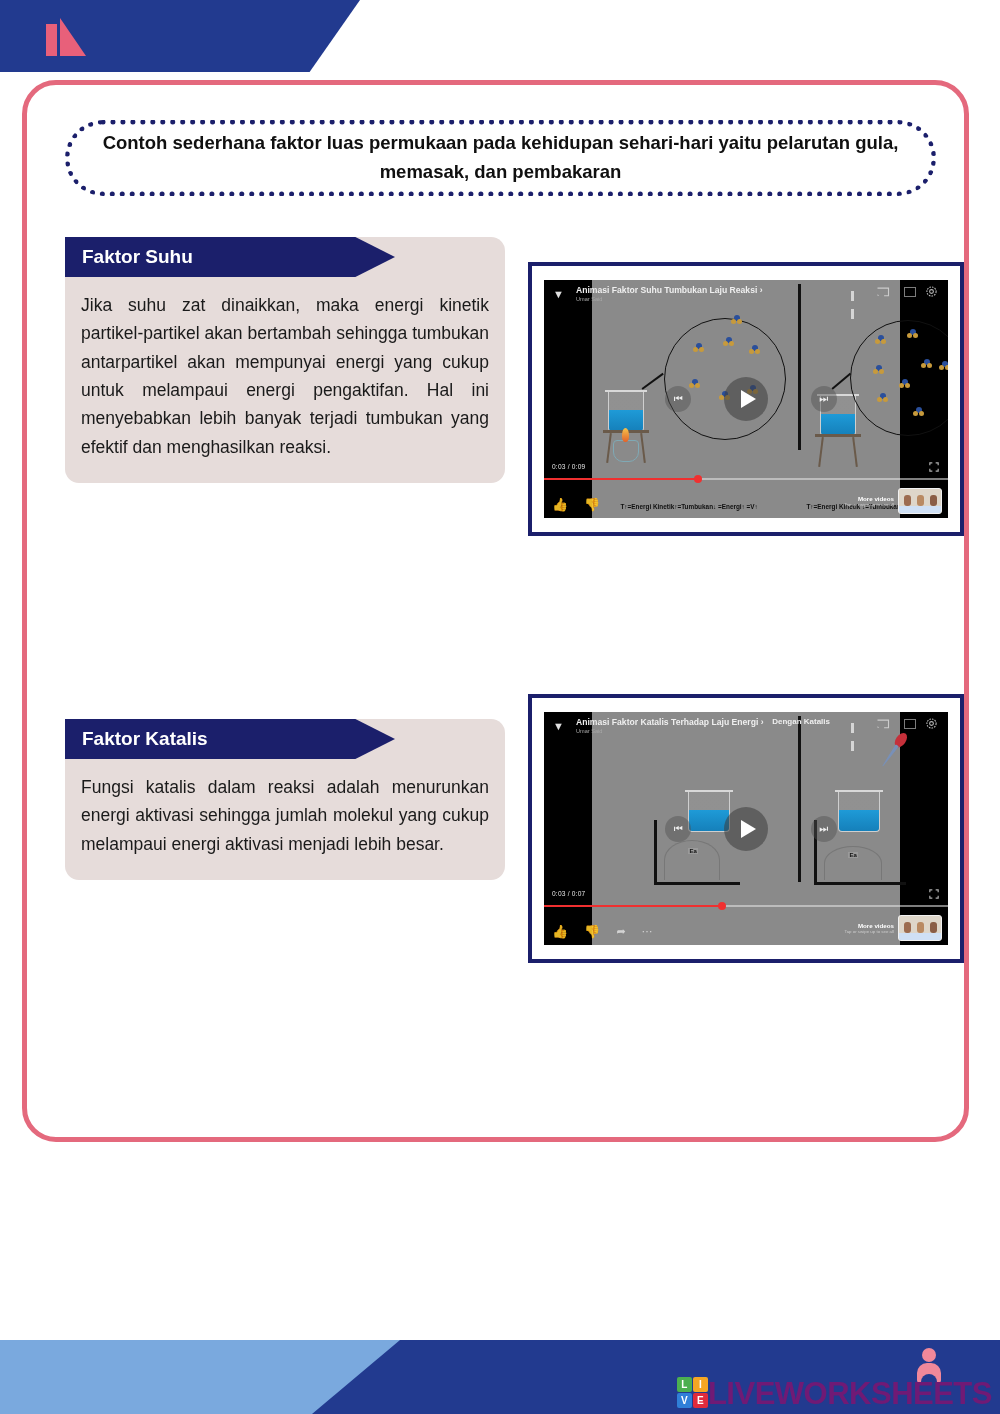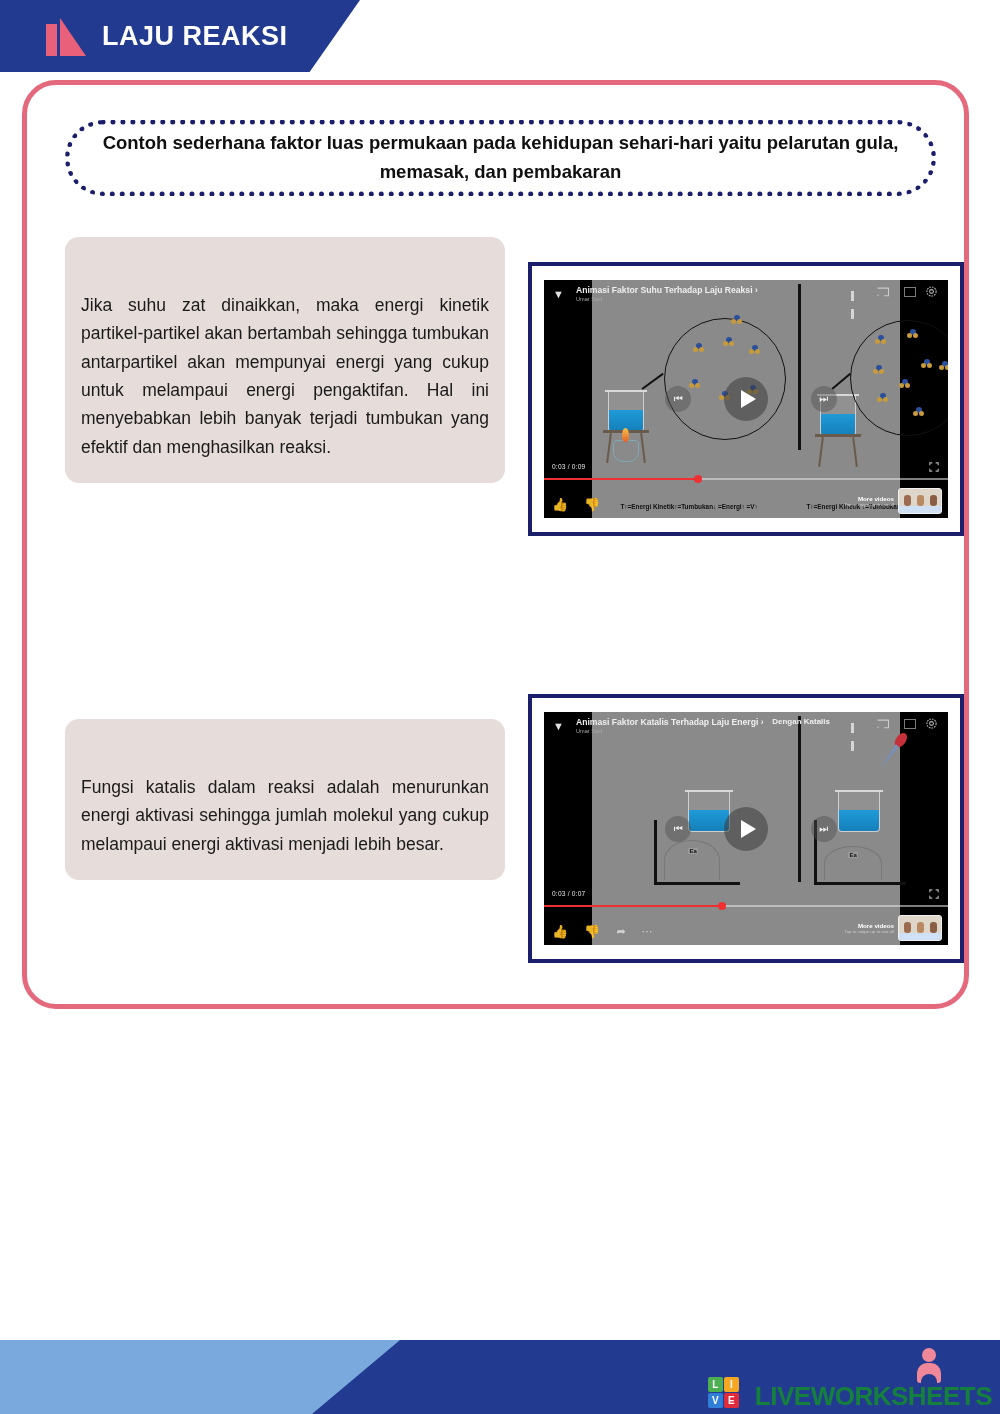--- a/index.html
+++ b/index.html
@@ -31,21 +31,21 @@
     border-left: 26px solid #e8607a;
     border-top: 38px solid transparent;
   }
   .header-title {
     margin-left: 16px; color: #ffffff; font-size: 27px; font-weight: bold;
     letter-spacing: 0.5px; font-family: "Liberation Sans", sans-serif;
   }
 
   
   .card {
-    position: absolute; left: 22px; top: 80px; width: 947px; height: 929px;
+    position: absolute; left: 22px; top: 80px; width: 947px; height: 1062px;
     border: 5px solid #e4697d; border-radius: 34px; background: #ffffff;
   }
 
   
   .dotted-box {
     position: absolute;
     border: 5px dotted #1b1f6b;
     border-radius: 40px;
     background: #ffffff;
     display: flex; align-items: center; justify-content: center;
@@ -221,51 +221,53 @@
     gap: 1px; margin-bottom: 6px;
   }
   .lw-grid div {
     display: flex; align-items: center; justify-content: center;
     color: #fff; font-size: 10px; font-weight: bold; border-radius: 2px;
     font-family: "Liberation Sans", sans-serif;
   }
   .lw-l { background: #4caf50; } .lw-i { background: #f5a623; }
   .lw-v { background: #2f7fd8; } .lw-e { background: #e02b3c; }
   .lw-word {
-    color: #15803d; font-size: 26px; font-weight: bold; letter-spacing: -0.5px;
-    margin-left: 16px; margin-bottom: 2px; font-family: "Liberation Sans", sans-serif;
+    color: #701a75; font-size: 31px; font-weight: bold; letter-spacing: -0.5px;
+    margin-left: 0; margin-bottom: 2px; font-family: "Liberation Sans", sans-serif;
   }
   .lw-person { position: absolute; right: 58px; bottom: 26px; width: 26px; height: 40px; }
   .lw-person .head { position: absolute; left: 6px; top: 0; width: 14px; height: 14px; border-radius: 50%; background: #f1889a; }
   .lw-person .body { position: absolute; left: 1px; top: 15px; width: 24px; height: 20px; border-radius: 10px 10px 3px 3px; background: #f1889a; }
   .lw-person .cut { position: absolute; left: 5px; top: 26px; width: 16px; height: 10px; background: #223a8f; border-radius: 8px 8px 0 0; }
 </style>
 </head>
 <body>
 
 <div class="page">
 
   <div class="header-band">
     <div class="header-logo">
       <div class="bar-a"></div>
         <div class="bar-b"></div>
     </div>
-    <div class="header-title">LAJU REAKSI</div>
   </div>
 
   <div class="card">
 
     <div class="dotted-box" id="callout-1">
       <p>Contoh sederhana faktor luas permukaan pada kehidupan sehari-hari yaitu pelarutan gula, memasak, dan pembakaran</p>
     </div>
 
     <div class="factor-panel" id="panel-suhu">
       <div class="factor-body">
         <p>Jika suhu zat dinaikkan, maka energi kinetik partikel-partikel akan bertambah sehingga tumbukan antarpartikel akan mempunyai energi yang cukup untuk melampaui energi pengaktifan. Hal ini menyebabkan lebih banyak terjadi tumbukan yang efektif dan menghasilkan reaksi.</p>
       </div>
+      <div class="factor-banner">
+        <span>Faktor Suhu</span>
+      </div>
     </div>
 
     <div class="video-frame" id="video-1">
       <div class="player">
         <div class="player-stage">
 
           <div class="beaker" style="left:16px; top:108px;">
             <div class="rim"></div>
               <div class="glass"></div>
           </div>
@@ -363,21 +365,21 @@
               </div>
           </div>
           <div class="arrow-line" style="left:240px; top:108px; width:24px; transform:rotate(-40deg);"></div>
 
           <div class="eq-text" style="left:28px; bottom:8px;">T↑=Energi Kinetik↑=Tumbukan↓ =Energi↑ =V↑</div>
           <div class="eq-text" style="left:214px; bottom:8px;">T↑=Energi Kinetik ↓=Tumbukan↓ =Energi↓</div>
         </div>
 
         <div class="pl-top">
           <div class="pl-chevron">▼</div>
-          <div class="pl-title">Animasi Faktor Suhu Terhadap Laju Reaksi  ›</div>
+          <div class="pl-title">Animasi Faktor Suhu Tumbukan Laju Reaksi  ›</div>
           <div class="pl-channel">Umar Said</div>
           <div class="pl-pause"><i></i><i></i></div>
           <div class="pl-sq"></div>
           <svg class="pl-cast" viewBox="0 0 24 20">
             <path d="M2 16h3a5 5 0 0 0-3-3z" fill="#d8d8d8"></path>
             <path d="M2 2h20v14h-8" stroke="#d8d8d8" stroke-width="2" fill="none"></path>
           </svg>
           <svg class="pl-gear" viewBox="0 0 24 24">
             <circle cx="12" cy="12" r="3.5" stroke="#d8d8d8" stroke-width="2" fill="none"></circle>
             <circle cx="12" cy="12" r="8.5" stroke="#d8d8d8" stroke-width="2" fill="none" stroke-dasharray="3 2"></circle>
@@ -415,20 +417,23 @@
               <div class="strip"></div>
           </div>
         </div>
       </div>
     </div>
 
 
     <div class="factor-panel" id="panel-katalis">
       <div class="factor-body">
         <p>Fungsi katalis dalam reaksi adalah menurunkan energi aktivasi sehingga jumlah molekul yang cukup melampaui energi aktivasi menjadi lebih besar.</p>
+      </div>
+      <div class="factor-banner">
+        <span>Faktor Katalis</span>
       </div>
     </div>
 
     <div class="video-frame" id="video-2">
       <div class="player">
         <div class="player-stage">
 
           <div class="beaker" style="left:96px; top:76px; width:42px; height:48px;">
             <div class="rim"></div>
               <div class="glass"></div>

